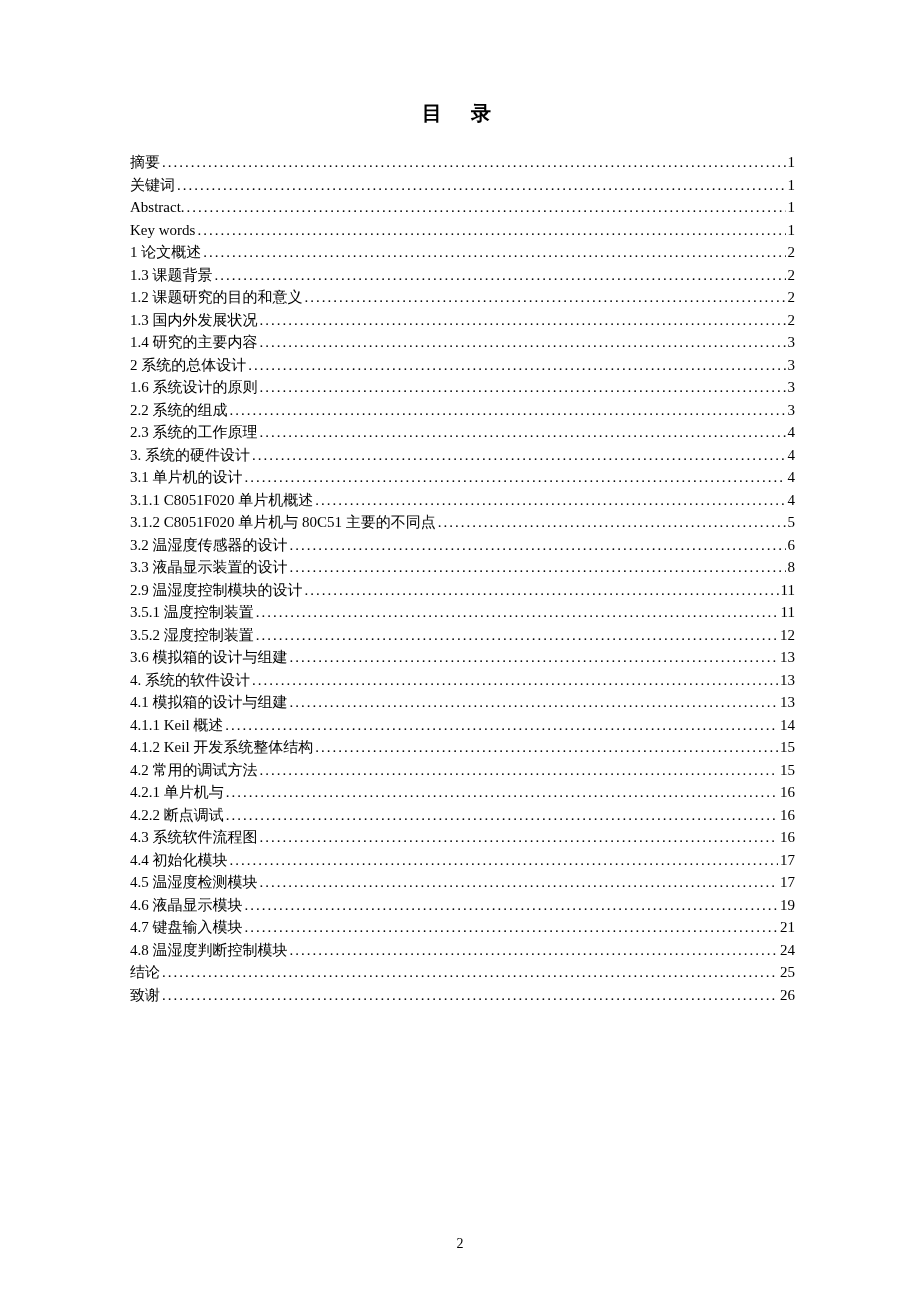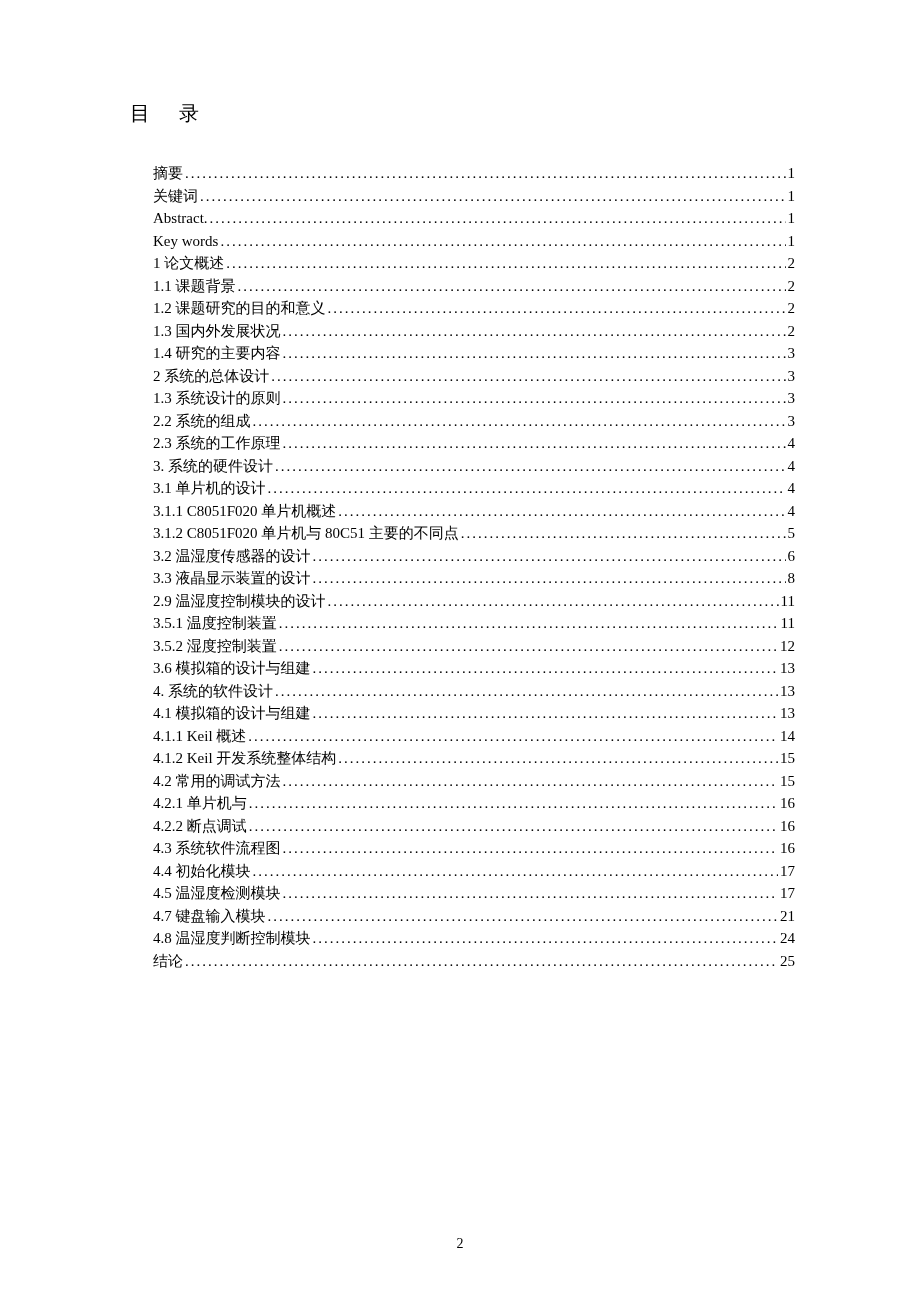--- a/index.html
+++ b/index.html
@@ -11,28 +11,28 @@
       width: 920px;
       height: 1302px;
       background: #ffffff;
       font-family: "SimSun", "宋体", serif;
       font-size: 15px;
       color: #000;
       padding: 100px 125px 60px 130px;
       position: relative;
     }
     .title {
+      text-align: center;
       font-size: 20px;
-      font-weight: normal;
+      font-weight: bold;
       letter-spacing: 12px;
-      margin-bottom: 35px;
+      margin-bottom: 24px;
     }
     .toc-list {
       list-style: none;
-      margin-left: 23px;
     }
     .toc-entry {
       display: flex;
       align-items: baseline;
       line-height: 22.5px;
       white-space: nowrap;
     }
     .toc-label {
       flex-shrink: 0;
     }
@@ -82,21 +82,21 @@
       <span class="toc-label">Key words</span>
       <span class="toc-dots"></span>
       <span class="toc-page">1</span>
     </li>
     <li class="toc-entry">
       <span class="toc-label">1 论文概述</span>
       <span class="toc-dots"></span>
       <span class="toc-page">2</span>
     </li>
     <li class="toc-entry">
-      <span class="toc-label">1.1 课题背景</span>
+      <span class="toc-label">1.3 课题背景</span>
       <span class="toc-dots"></span>
       <span class="toc-page">2</span>
     </li>
     <li class="toc-entry">
       <span class="toc-label">1.2 课题研究的目的和意义</span>
       <span class="toc-dots"></span>
       <span class="toc-page">2</span>
     </li>
     <li class="toc-entry">
       <span class="toc-label">1.3 国内外发展状况</span>
@@ -107,21 +107,21 @@
       <span class="toc-label">1.4 研究的主要内容</span>
       <span class="toc-dots"></span>
       <span class="toc-page">3</span>
     </li>
     <li class="toc-entry">
       <span class="toc-label">2 系统的总体设计</span>
       <span class="toc-dots"></span>
       <span class="toc-page">3</span>
     </li>
     <li class="toc-entry">
-      <span class="toc-label">1.3  系统设计的原则</span>
+      <span class="toc-label">1.6  系统设计的原则</span>
       <span class="toc-dots"></span>
       <span class="toc-page">3</span>
     </li>
     <li class="toc-entry">
       <span class="toc-label">2.2  系统的组成</span>
       <span class="toc-dots"></span>
       <span class="toc-page">3</span>
     </li>
     <li class="toc-entry">
       <span class="toc-label">2.3  系统的工作原理</span>
@@ -222,29 +222,39 @@
       <span class="toc-label">4.4 初始化模块</span>
       <span class="toc-dots"></span>
       <span class="toc-page">17</span>
     </li>
     <li class="toc-entry">
       <span class="toc-label">4.5 温湿度检测模块</span>
       <span class="toc-dots"></span>
       <span class="toc-page">17</span>
     </li>
     <li class="toc-entry">
+      <span class="toc-label">4.6 液晶显示模块</span>
+      <span class="toc-dots"></span>
+      <span class="toc-page">19</span>
+    </li>
+    <li class="toc-entry">
       <span class="toc-label">4.7 键盘输入模块</span>
       <span class="toc-dots"></span>
       <span class="toc-page">21</span>
     </li>
     <li class="toc-entry">
       <span class="toc-label">4.8 温湿度判断控制模块</span>
       <span class="toc-dots"></span>
       <span class="toc-page">24</span>
     </li>
     <li class="toc-entry">
       <span class="toc-label">结论</span>
       <span class="toc-dots"></span>
       <span class="toc-page">25</span>
     </li>
+    <li class="toc-entry">
+      <span class="toc-label">致谢</span>
+      <span class="toc-dots"></span>
+      <span class="toc-page">26</span>
+    </li>
   </ul>
 
 <div class="page-number">2</div>
 
 </body></html>

